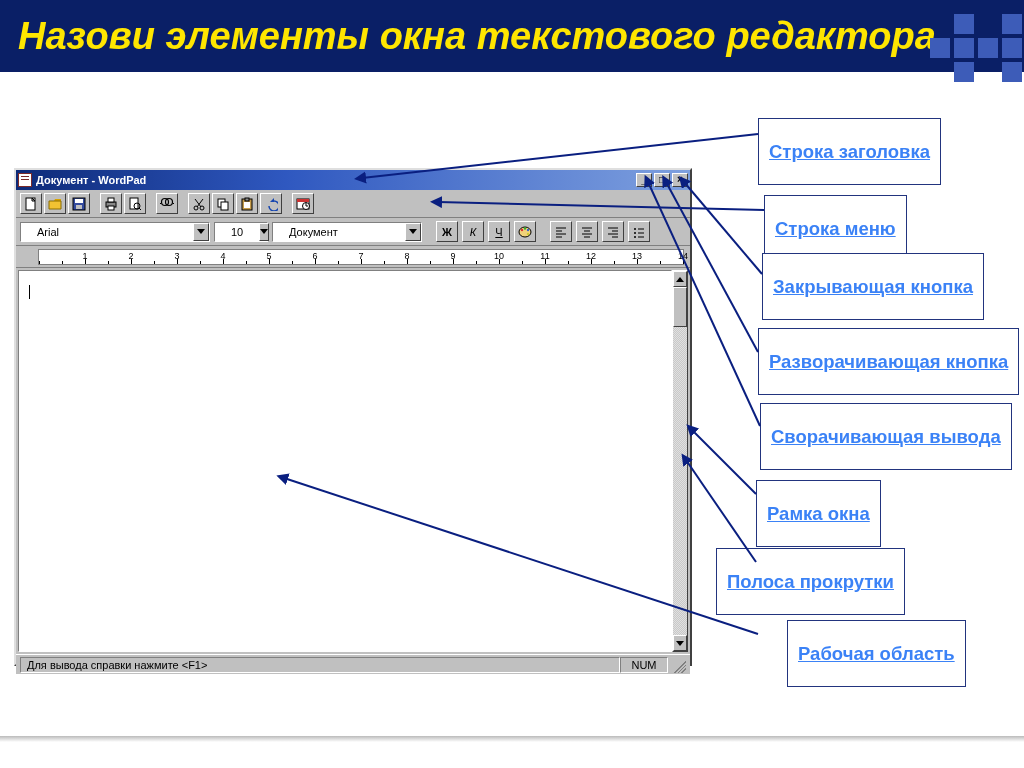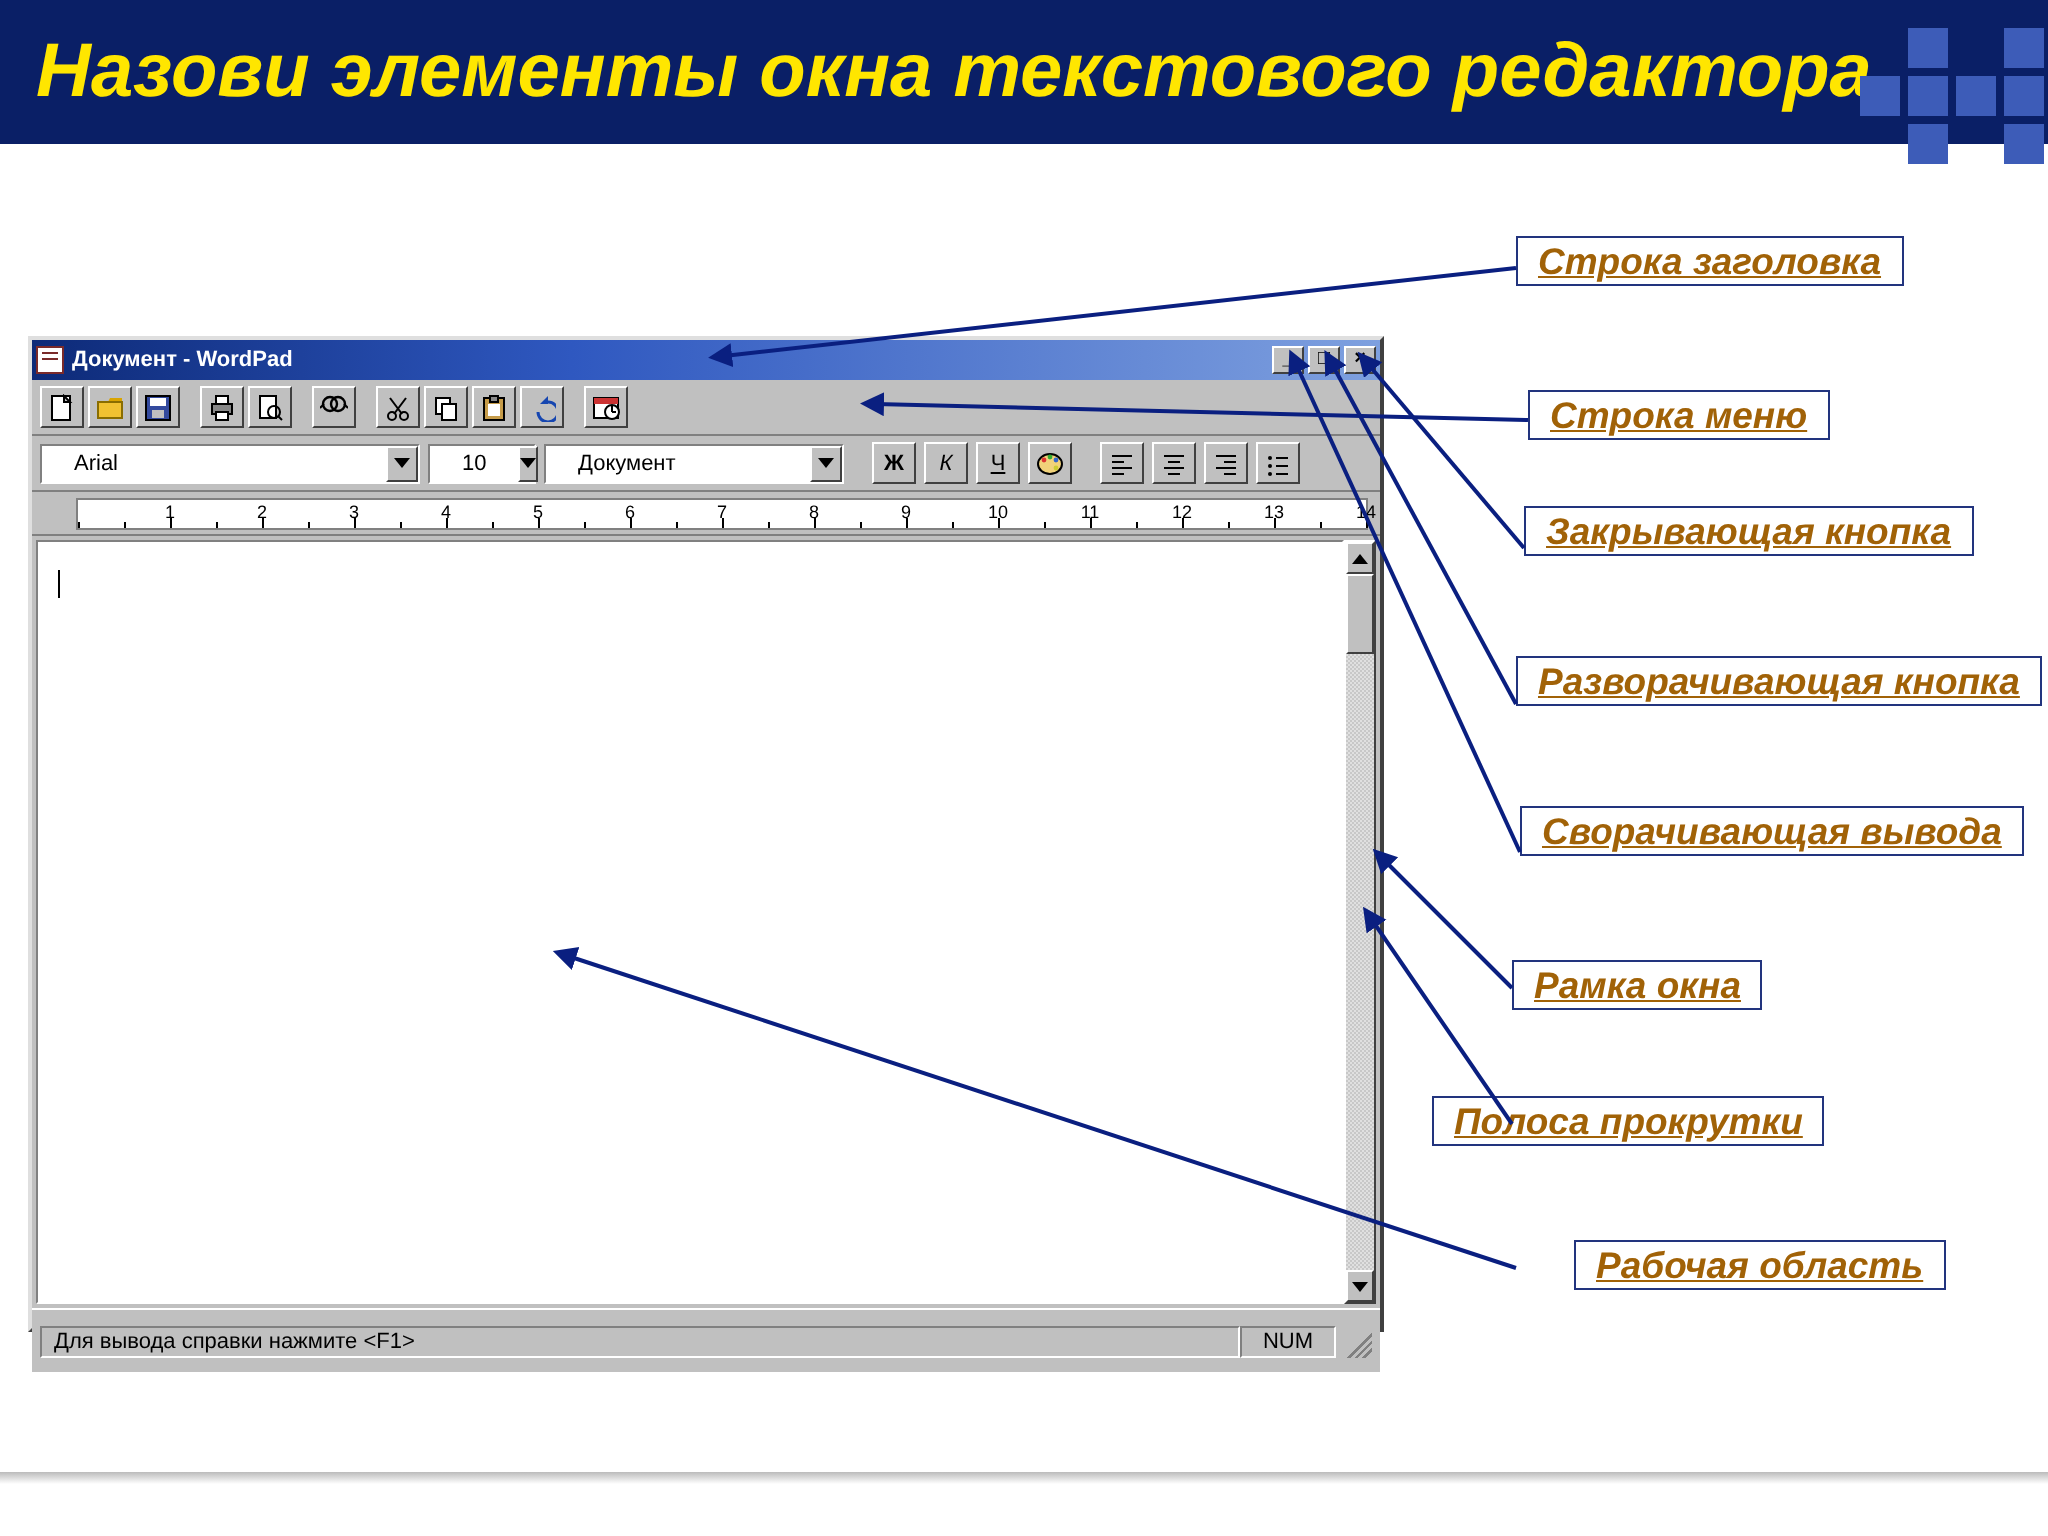--- a/index.html
+++ b/index.html
@@ -213,21 +213,21 @@
   .vscroll .sbtn.up::after{ content:"";border-left:4px solid transparent;border-right:4px solid transparent;border-bottom:5px solid #000;}
   .vscroll .sbtn.down::after{ content:"";border-left:4px solid transparent;border-right:4px solid transparent;border-top:5px solid #000;}
   .vscroll .thumb{
     height: 40px;
     background: #c0c0c0;
     border: 1px solid;
     border-color: #fff #404040 #404040 #fff;
   }
   .vscroll .track{ flex:1; background: repeating-conic-gradient(#c8c8c8 0 25%, #e0e0e0 0 50%) 0 0/2px 2px;}
   .statusbar{
-    height: 32px;
+    height: 20px;
     background: #c0c0c0;
     border-top: 1px solid #fff;
     display: flex;
     align-items: center;
     padding: 0 4px;
     font-size: 11px;
   }
   .statusbar .cell{
     border: 1px solid;
     border-color: #808080 #fff #fff #808080;
@@ -238,28 +238,27 @@
   .statusbar .grip{
     width:16px;height:16px;
     margin-left:2px;
     background:
       linear-gradient(135deg, transparent 60%, #808080 60% 66%, transparent 66% 72%, #808080 72% 78%, transparent 78% 84%, #808080 84% 90%, transparent 90%);
   }
   .callout-box{
     position:absolute;
     border: 1.5px solid #22347e;
     background: #fff;
-    padding: 0 10px;
+    padding: 21px 10px;
     font-family: Arial;
     font-size: 18.5px;
     font-weight: bold;
-    color: #a16207;
+    color: #3b82f6;
     text-decoration: underline;
     line-height: 1.25;
-    font-style: italic;
   }
   svg.conn { position:absolute; top:0; left:0; pointer-events:none; }
   .bottom-shadow{
     position:absolute; left:0; right:0; bottom:26px; height:6px;
     background: linear-gradient(#bbb, transparent);
   }
 </style>
 </head>
 <body>
 

